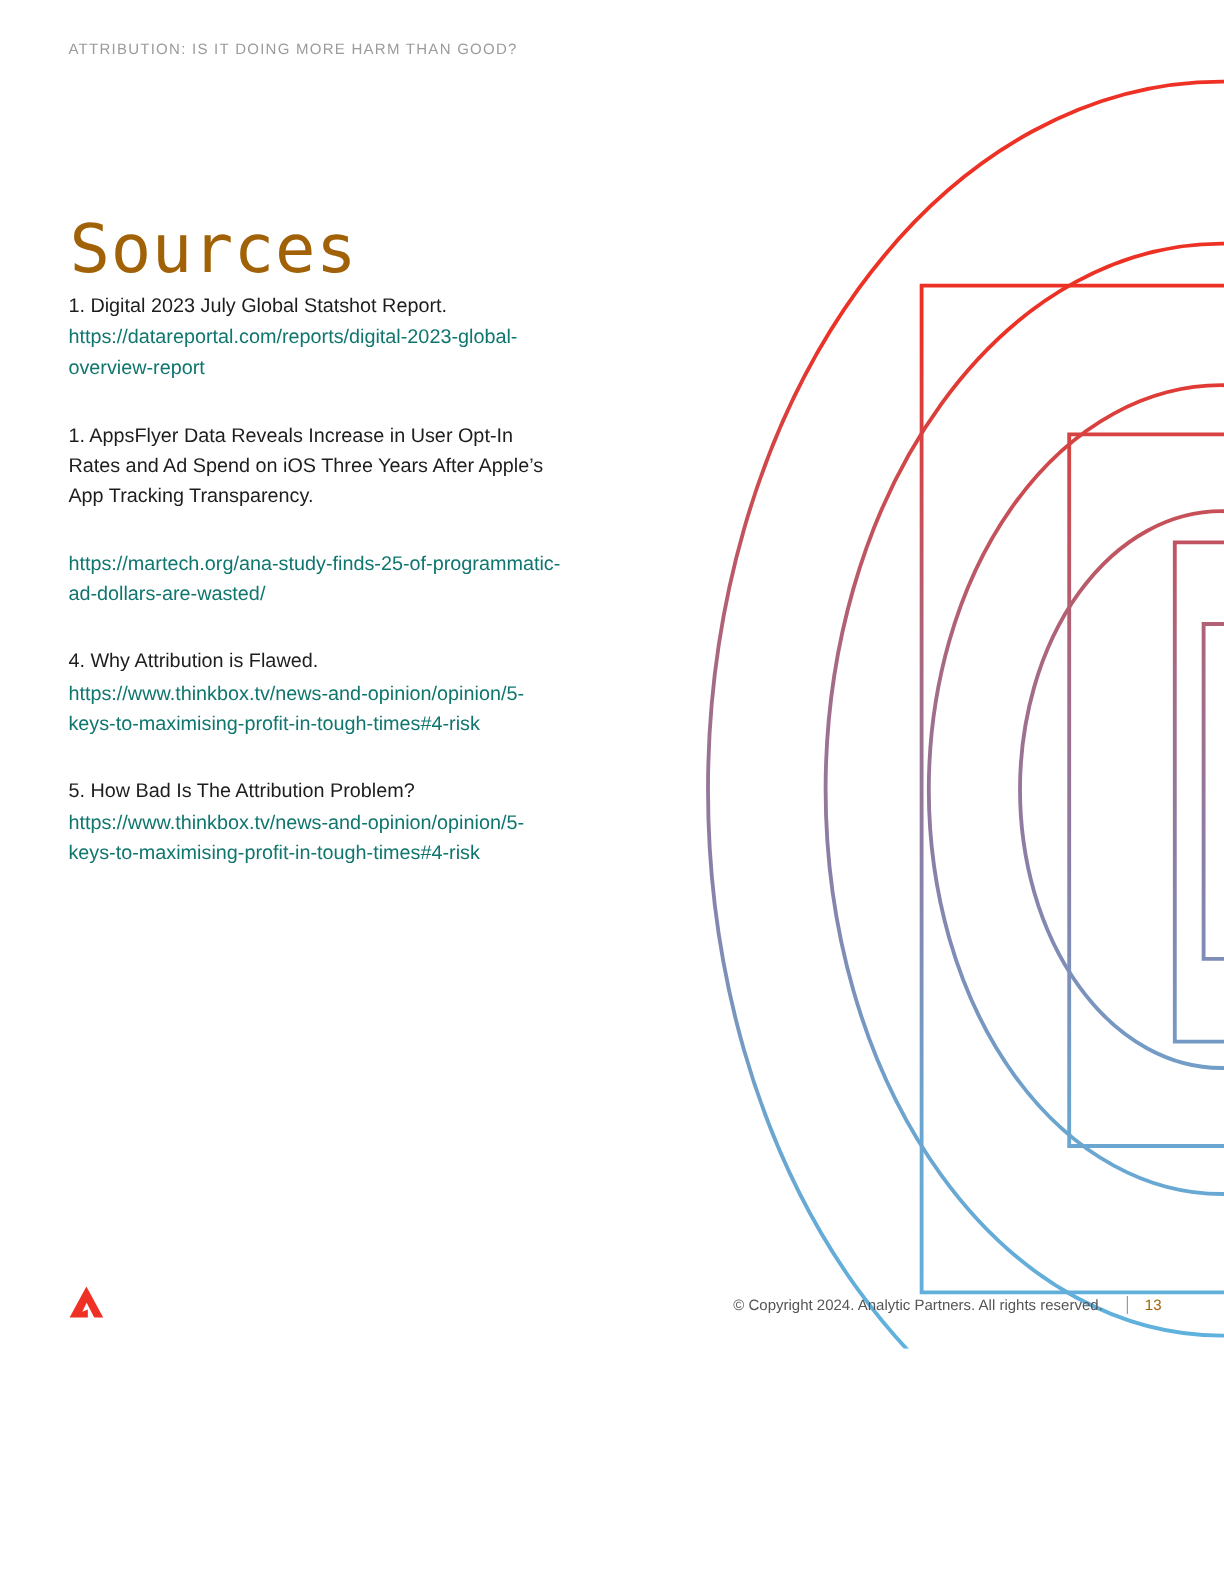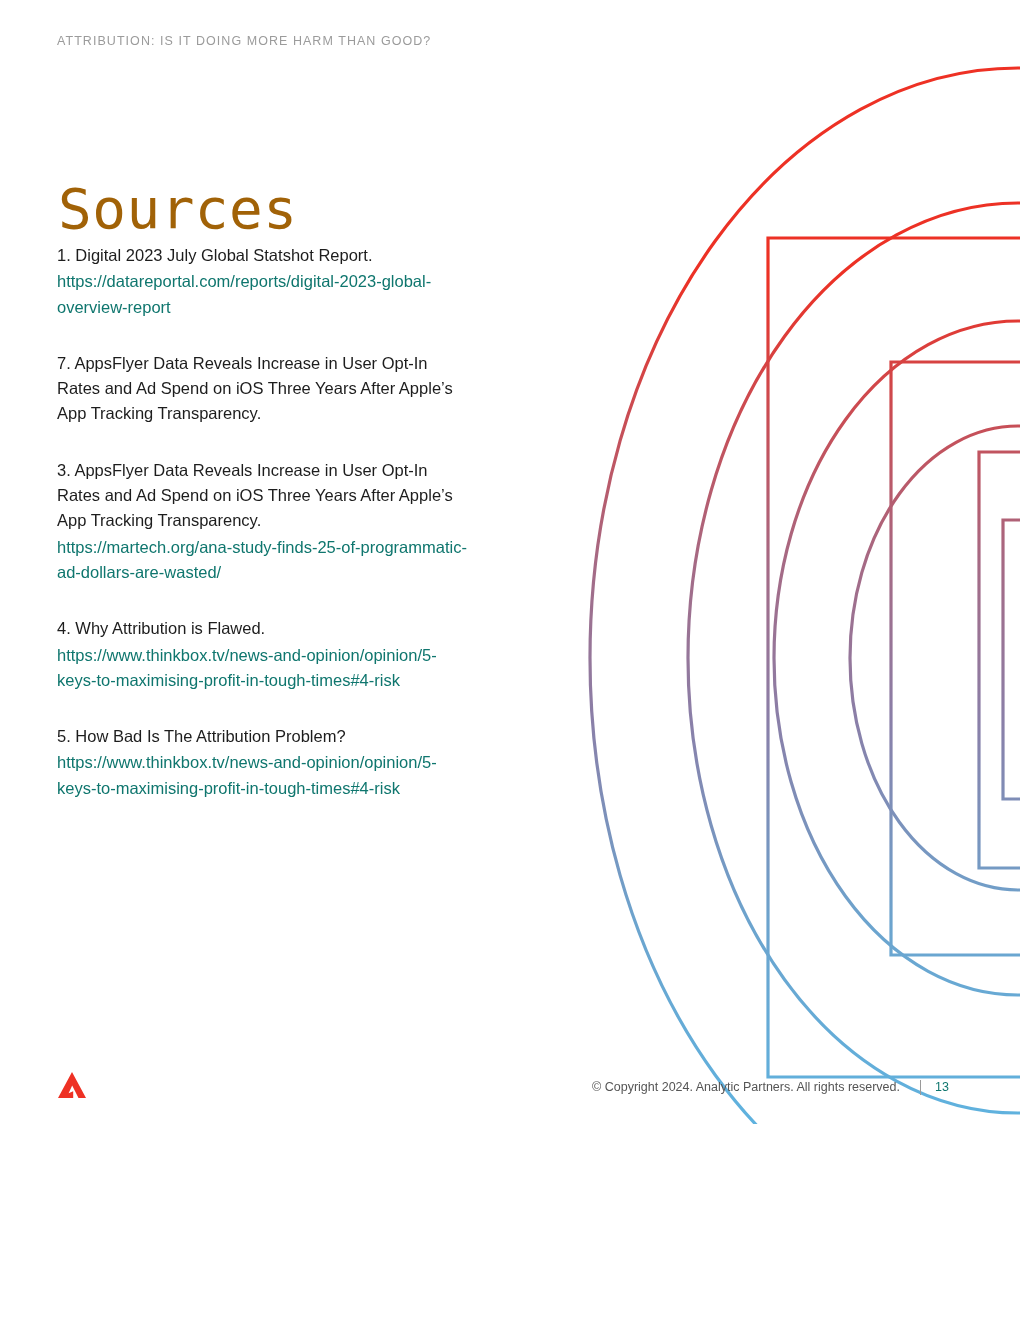--- a/index.html
+++ b/index.html
@@ -85,41 +85,41 @@
   
   .footer-logo {
     position: absolute;
     left: 52px;
     bottom: 18px;
     width: 40px;
     height: 40px;
   }
   .footer-bar {
     position: absolute;
-    right: 69px;
+    right: 50px;
     bottom: 29px;
     display: flex;
-    align-items: flex-start;
+    align-items: center;
     gap: 0px;
   }
   .footer-copyright {
     font-size: 12.5px;
     color: #555555;
     white-space: nowrap;
   }
   .footer-divider {
     display: inline-block;
     width: 1px;
     height: 15px;
     background: #9a9a9a;
     margin: 0 14px 0 20px;
   }
   .footer-pagenum {
     font-size: 12.5px;
-    color: #0f766e;
+    color: #a16207;
     min-width: 16px;
   }
 </style>
 </head>
 <body>
 
 <div class="page">
 
   <svg class="deco" viewBox="0 0 1020 1320" xmlns="http://www.w3.org/2000/svg">
     <defs>
@@ -161,25 +161,24 @@
   <h1 class="page-title">Sources</h1>
 
   <div class="sources">
 
     <div class="source-item">
       <p class="source-title">1. Digital 2023 July Global Statshot Report.</p>
       <p class="source-url">https://datareportal.com/reports/digital-2023-global-overview-report</p>
     </div>
 
     <div class="source-item">
-      <p class="source-title">7. AppsFlyer Data Reveals Increase in User Opt-In Rates and Ad Spend on iOS Three Years After Apple’s App Tracking Transparency.</p>
-    </div>
-
-    <div class="source-item">
-      <p class="source-title">3. AppsFlyer Data Reveals Increase in User Opt-In Rates and Ad Spend on iOS Three Years After Apple’s App Tracking Transparency.</p>
+      <p class="source-title">1. AppsFlyer Data Reveals Increase in User Opt-In Rates and Ad Spend on iOS Three Years After Apple’s App Tracking Transparency.</p>
+    </div>
+
+    <div class="source-item">
       <p class="source-url">https://martech.org/ana-study-finds-25-of-programmatic-ad-dollars-are-wasted/</p>
     </div>
 
     <div class="source-item">
       <p class="source-title">4. Why Attribution is Flawed.</p>
       <p class="source-url">https://www.thinkbox.tv/news-and-opinion/opinion/5-keys-to-maximising-profit-in-tough-times#4-risk</p>
     </div>
 
     <div class="source-item">
       <p class="source-title">5. How Bad Is The Attribution Problem?</p>

